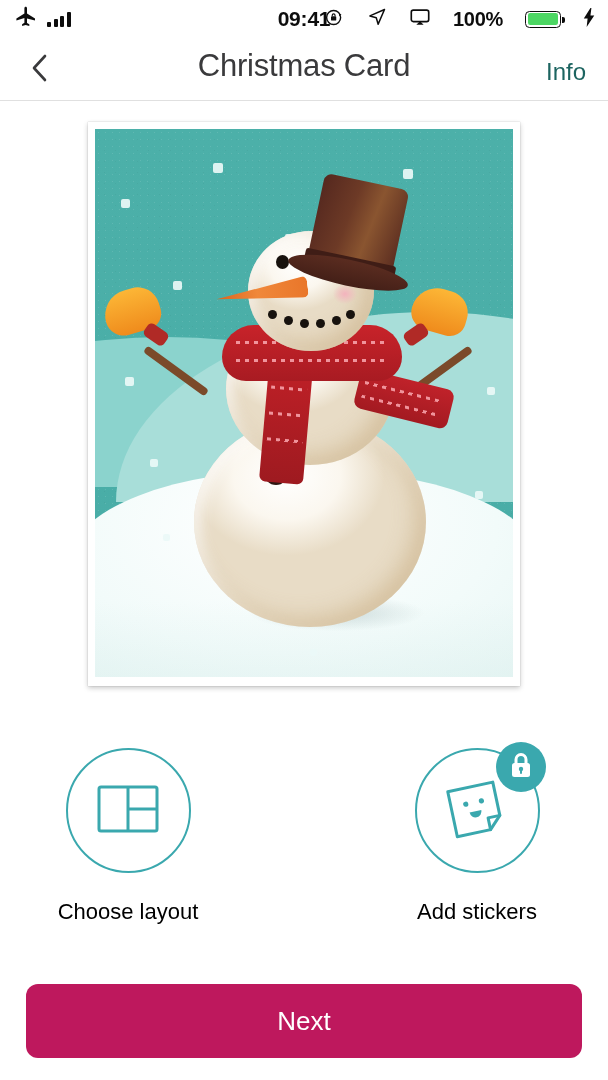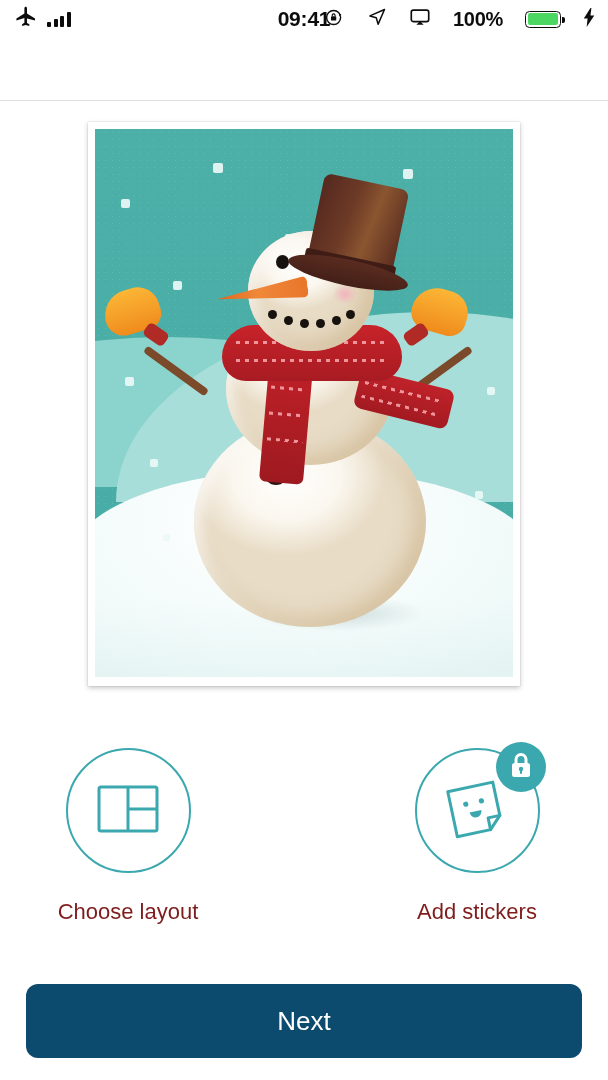--- a/index.html
+++ b/index.html
@@ -118,27 +118,27 @@
   .btn-coal { position:absolute; width: 19px; height: 19px; border-radius:50%;
       background: radial-gradient(40% 40% at 38% 32%, #6e4036, #2e1712); }
 
   
   .actions { position:absolute; top: 748px; left: 0; width: 608px; height: 200px; }
   .action { position:absolute; width: 170px; text-align:center; }
   .a1 { left: 43px; } .a2 { left: 218px; } .a3 { left: 392px; }
   .circ { position: relative; width: 125px; height: 125px; margin: 0 auto;
           border: 2px solid #3aa8ae; border-radius: 50%;
           display:flex; align-items:center; justify-content:center; }
-  .a-label { margin-top: 26px; font-size: 22px; color: #7f1d1d; }
+  .a-label { margin-top: 26px; font-size: 22px; color: #000000; }
   .lock-badge { position:absolute; right: -8px; top: -8px; width: 50px; height: 50px;
       background:#3aa8ae; border-radius: 50%; display:flex; align-items:center; justify-content:center; }
 
   
   .next-btn { position:absolute; left: 26px; top: 984px; width: 556px; height: 74px;
-      background:#0c4a6e; border-radius: 12px; color:#fff; font-size: 26px;
+      background:#be185d; border-radius: 12px; color:#fff; font-size: 26px;
       display:flex; align-items:center; justify-content:center; border:none; }
 </style>
 </head>
 <body>
 
 <div class="screen">
 
   <div class="statusbar">
     <div class="sb-left">
       <span>
@@ -179,20 +179,31 @@
           <span></span>
         </span>
       <span>
         <svg width="13" height="19" viewBox="0 0 12 20" fill="#0d0d0d">
             <path d="M7 0L0 11h4l-1 9 8-12H7l1-8z"></path>
           </svg>
       </span>
     </div>
   </div>
 
+  <div class="navbar">
+    <div class="nav-back">
+      <span>
+        <svg width="26" height="34" viewBox="0 0 26 34" fill="none" stroke="#3a3a3c" stroke-width="2.6" stroke-linecap="round" stroke-linejoin="round">
+          <path d="M18 5L7 17l11 12"></path>
+        </svg>
+      </span>
+    </div>
+    <div class="nav-title">Christmas Card</div>
+    <div class="nav-info">Info</div>
+  </div>
   <div class="nav-sep"></div>
 
   <div class="card-frame">
     <div class="card-art">
       <div class="sky-tex"></div>
 
       <div class="hill hill-a"></div>
       <div class="hill hill-b"></div>
       <div class="snowfield"></div>
 

